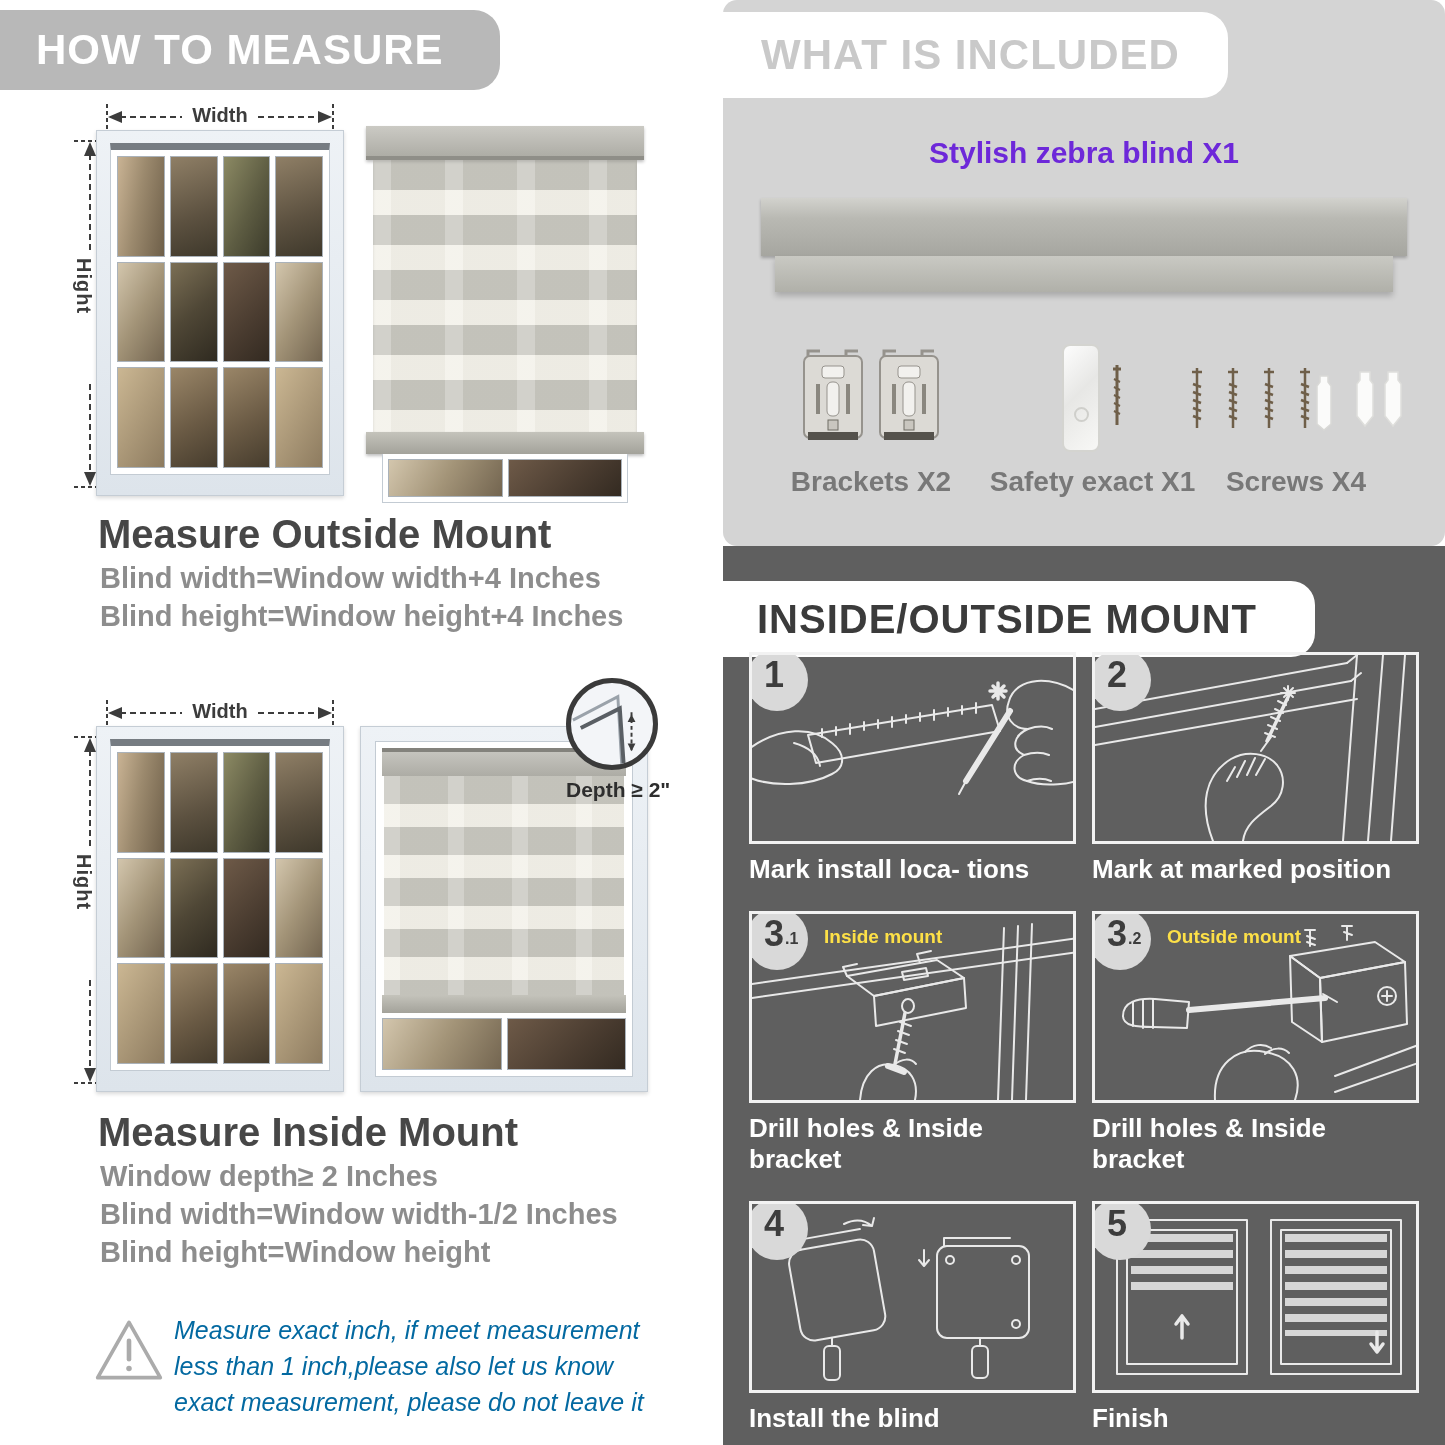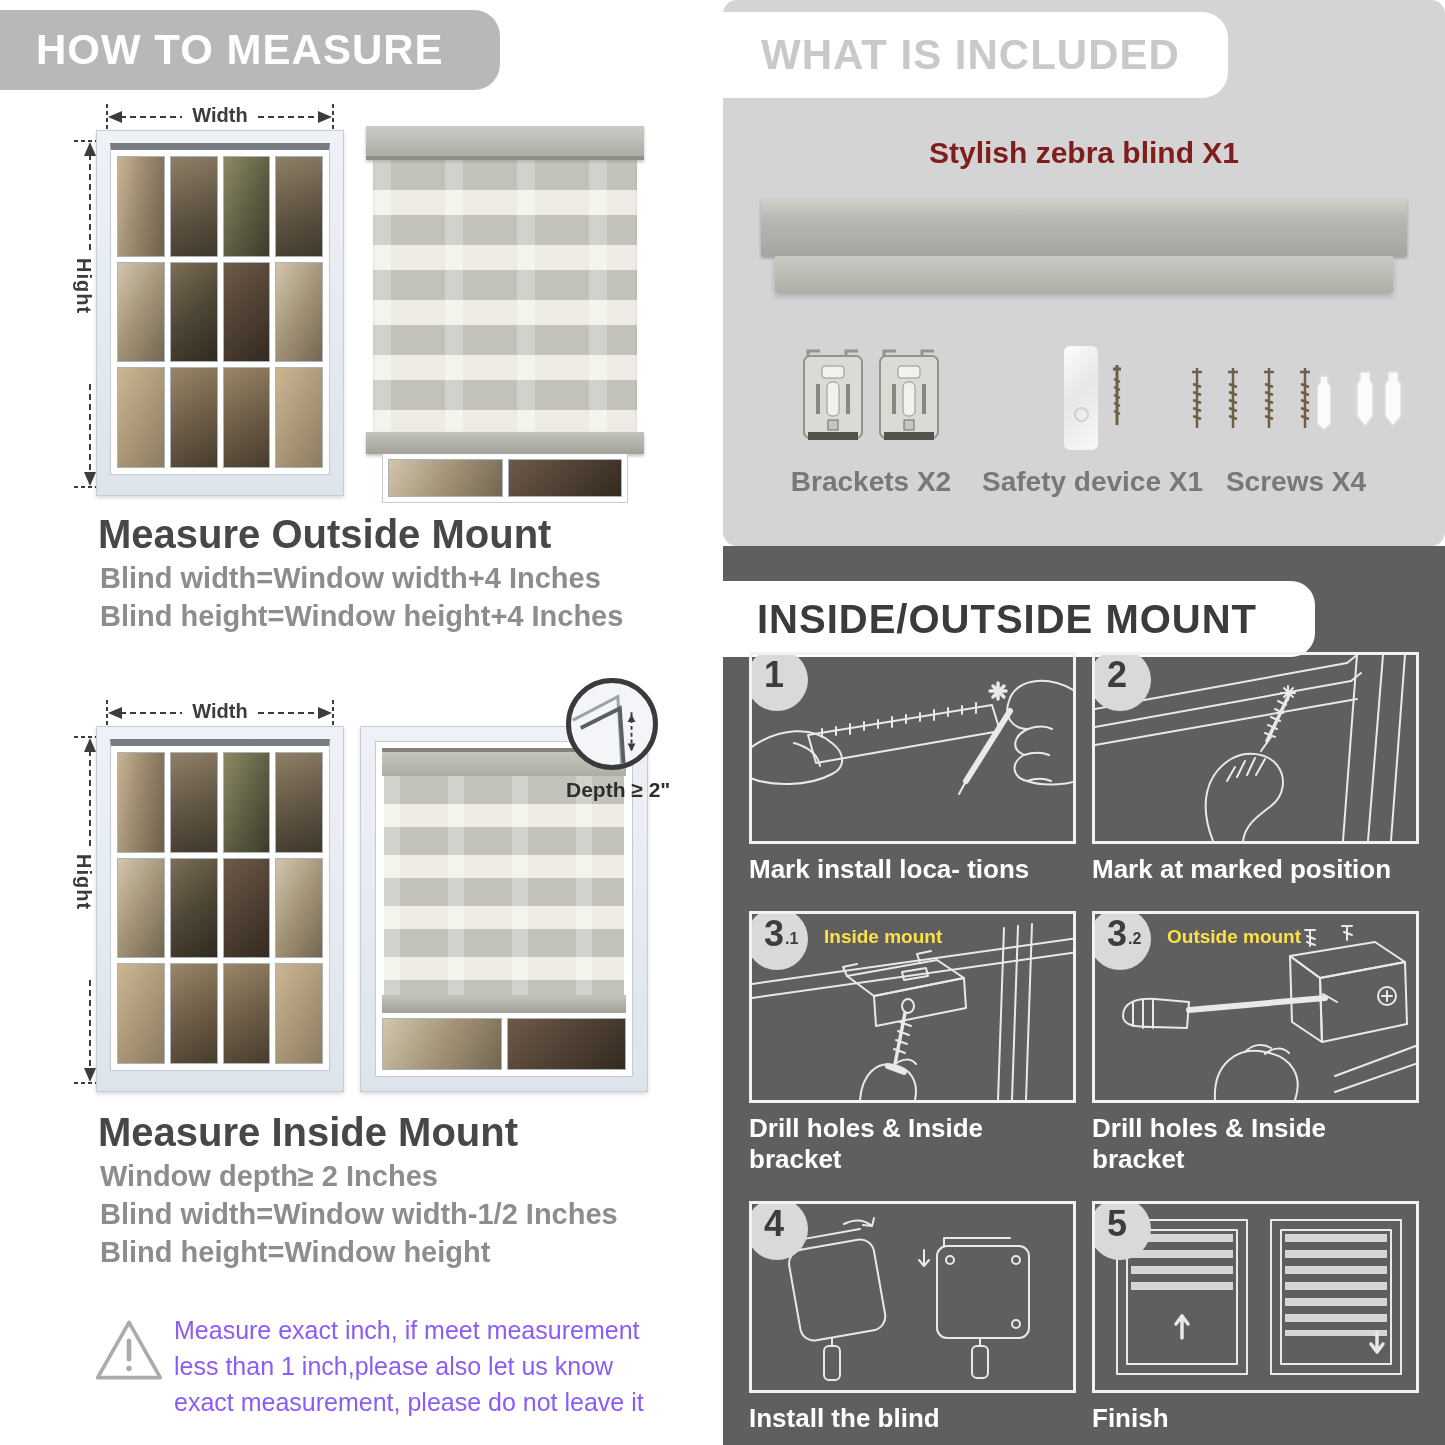--- a/index.html
+++ b/index.html
@@ -64,29 +64,29 @@
   .glass2 .cell{flex:1;}
 
   .magnifier{position:absolute;left:566px;top:678px;width:92px;height:92px;border-radius:50%;
     border:5px solid #3a3a3a;background:#f3f5f8;box-sizing:border-box;overflow:hidden;z-index:5;}
   .depth-label{position:absolute;left:566px;top:778px;width:140px;font-size:21px;font-weight:bold;color:#2e2e2e;}
 
   .h-left{position:absolute;color:#474747;font-size:40px;font-weight:bold;}
   .f-line{position:absolute;color:#8d8d8d;font-size:29px;font-weight:bold;}
 
   .warn-icon{position:absolute;left:94px;top:1316px;}
-  .warn-text{position:absolute;left:174px;top:1312px;width:500px;font-size:25px;line-height:36px;color:#8b5cf6;}
+  .warn-text{position:absolute;left:174px;top:1312px;width:500px;font-size:25px;line-height:36px;color:#0369a1;font-style:italic;}
 
   
   .panel-top{position:absolute;left:723px;top:0;width:722px;height:546px;background:#d4d4d4;border-radius:14px;}
   .banner-right{position:absolute;left:0;top:12px;width:505px;height:86px;background:#ffffff;
     border-radius:0 26px 26px 0;display:flex;align-items:center;padding-left:38px;box-sizing:border-box;}
   .banner-right span{color:#c9c9c9;font-size:42px;font-weight:bold;letter-spacing:1px;}
   .product-title{position:absolute;left:0;top:136px;width:100%;text-align:center;
-    color:#7f1d1d;font-size:30px;font-weight:bold;}
+    color:#6d28d9;font-size:30px;font-weight:bold;}
   .headrail-a{position:absolute;left:38px;top:198px;width:646px;height:58px;
     background:linear-gradient(180deg,#d2d2cd,#b9b9b3 35%,#a6a6a0);box-shadow:0 2px 3px rgba(0,0,0,.25);}
   .headrail-b{position:absolute;left:52px;top:256px;width:618px;height:36px;
     background:linear-gradient(180deg,#c9c9c3,#b0b0a9);box-shadow:0 4px 6px rgba(0,0,0,.2);}
   .item{position:absolute;display:flex;flex-direction:column;align-items:center;}
   .item .label{margin-top:14px;color:#787878;font-size:28px;font-weight:bold;white-space:nowrap;}
   .item .gfx{height:108px;display:flex;align-items:center;gap:10px;}
   .safety-body{width:34px;height:104px;border-radius:8px;border:2px solid #d4d4d0;
     background:linear-gradient(135deg,#fdfdfd,#e7e7e5 45%,#f8f8f6);position:relative;}
   .safety-body:after{content:"";position:absolute;left:10px;bottom:28px;width:11px;height:11px;border-radius:50%;
@@ -300,21 +300,21 @@
 
     <div class="item" style="left:262px;top:344px;width:215px;">
       <div class="gfx">
         <div class="safety-body"></div>
         <svg width="14" height="70" viewBox="0 0 14 70">
           <line x1="7" y1="10" x2="7" y2="62" stroke="#6f5f49" stroke-width="3"></line>
           <path d="M3,6 h8 M7,2 v8" stroke="#6f5f49" stroke-width="3"></path>
           <path d="M4,16 l6,3 M4,24 l6,3 M4,32 l6,3 M4,40 l6,3 M4,48 l6,3" stroke="#6f5f49" stroke-width="2"></path>
         </svg>
       </div>
-      <div class="label">Safety device X1</div>
+      <div class="label">Safety exact X1</div>
     </div>
 
     <div class="item" style="left:488px;top:344px;width:170px;">
       <div class="gfx">
         <svg width="164" height="80" viewBox="0 0 164 80">
           <g stroke="#6f5f49" stroke-width="2.5" fill="none">
             <path d="M10,14 h10 M15,10 v8 M15,18 v52 M11,26 l8,3 M11,34 l8,3 M11,42 l8,3 M11,50 l8,3 M11,58 l8,3"></path>
             <path d="M46,14 h10 M51,10 v8 M51,18 v52 M47,26 l8,3 M47,34 l8,3 M47,42 l8,3 M47,50 l8,3 M47,58 l8,3"></path>
             <path d="M82,14 h10 M87,10 v8 M87,18 v52 M83,26 l8,3 M83,34 l8,3 M83,42 l8,3 M83,50 l8,3 M83,58 l8,3"></path>
             <path d="M118,14 h10 M123,10 v8 M123,18 v52 M119,26 l8,3 M119,34 l8,3 M119,42 l8,3 M119,50 l8,3 M119,58 l8,3"></path>

